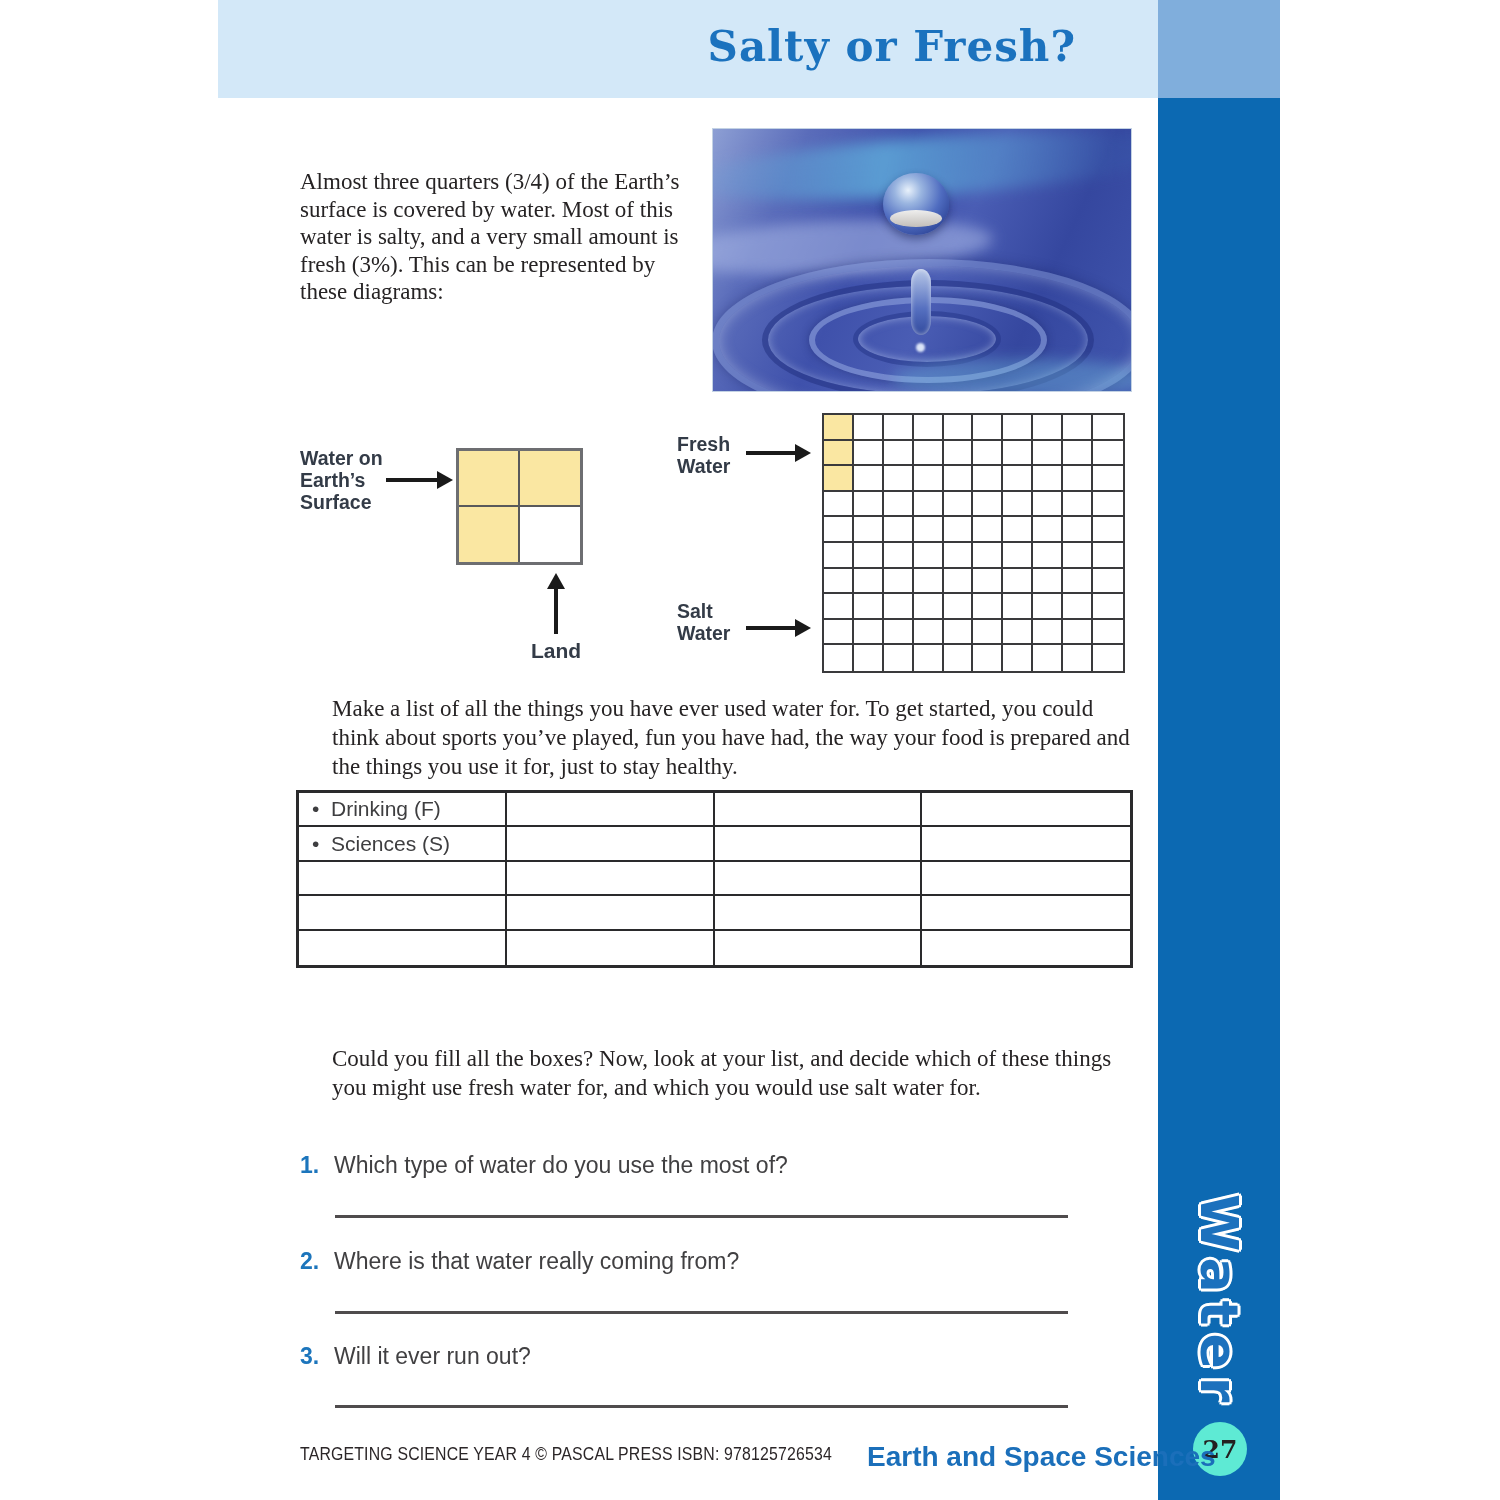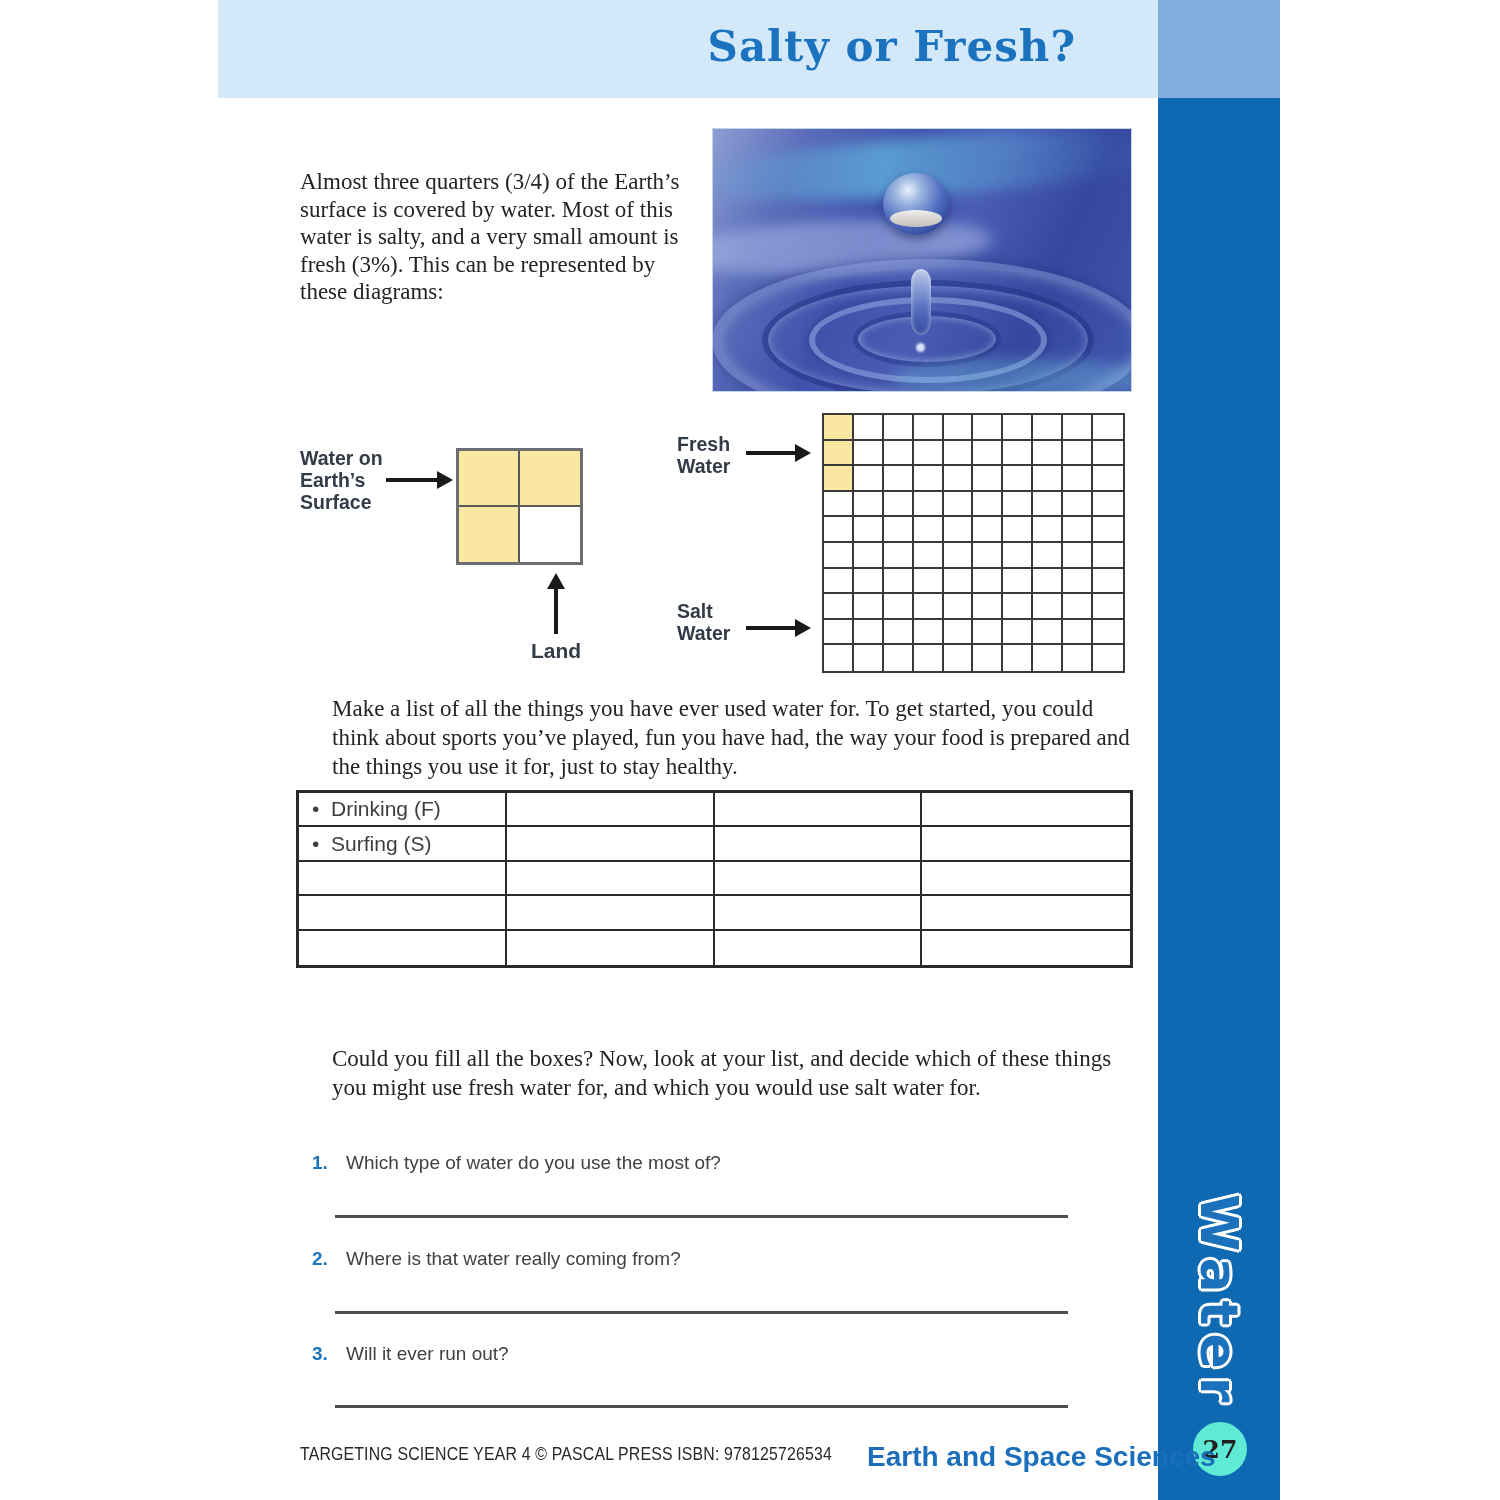--- a/index.html
+++ b/index.html
@@ -89,21 +89,21 @@
   
   .list-table{position:absolute;left:296px;top:790px;width:837px;height:178px;box-sizing:border-box;
               border:3px solid #2A2A2C;display:grid;grid-template-columns:repeat(4,1fr);grid-template-rows:repeat(5,1fr);}
   .list-table .tcell{box-sizing:border-box;border-right:2px solid #2A2A2C;border-bottom:2px solid #2A2A2C;
                      display:flex;align-items:center;padding-left:13px;font-size:21px;color:#3E3E40;
                      white-space:pre-wrap;}
   .list-table .tcell.last-col{border-right:none;}
   .list-table .tcell.last-row{border-bottom:none;}
 
   
-  .question{position:absolute;left:300px;font-size:19px;color:#414042;margin-left:12px;}
+  .question{position:absolute;left:300px;font-size:23px;color:#414042;}
   .q-num{color:#1C75BC;font-weight:bold;display:inline-block;width:34px;}
   .answer-line{position:absolute;left:335px;width:733px;border-top:3px solid #4F4C4D;}
 
   
   .footer-left{position:absolute;left:300px;top:1444px;font-size:18px;color:#2B2628;
                transform:scaleX(.88);transform-origin:left center;letter-spacing:.2px;}
   .footer-right{position:absolute;left:828px;top:1441px;font-size:28px;font-weight:bold;color:#1B6FBA;padding-left:39px;}
 </style>
 </head>
 <body>
@@ -261,21 +261,21 @@
 Water</div>
   <div class="arr-h" style="left:746px;top:626px;width:50px;"></div>
 
   <div class="serif-par par-wide list-par">Make a list of all the things you have ever used water for. To get started, you could think about sports you’ve played, fun you have had, the way your food is prepared and the things you use it for, just to stay healthy.</div>
 
   <div class="list-table">
       <div class="tcell">•  Drinking (F)</div>
       <div class="tcell"></div>
       <div class="tcell"></div>
       <div class="tcell last-col"></div>
-      <div class="tcell">•  Surfing (S)</div>
+      <div class="tcell">•  Sciences (S)</div>
       <div class="tcell"></div>
       <div class="tcell"></div>
       <div class="tcell last-col"></div>
       <div class="tcell"></div>
       <div class="tcell"></div>
       <div class="tcell"></div>
       <div class="tcell last-col"></div>
       <div class="tcell"></div>
       <div class="tcell"></div>
       <div class="tcell"></div>

